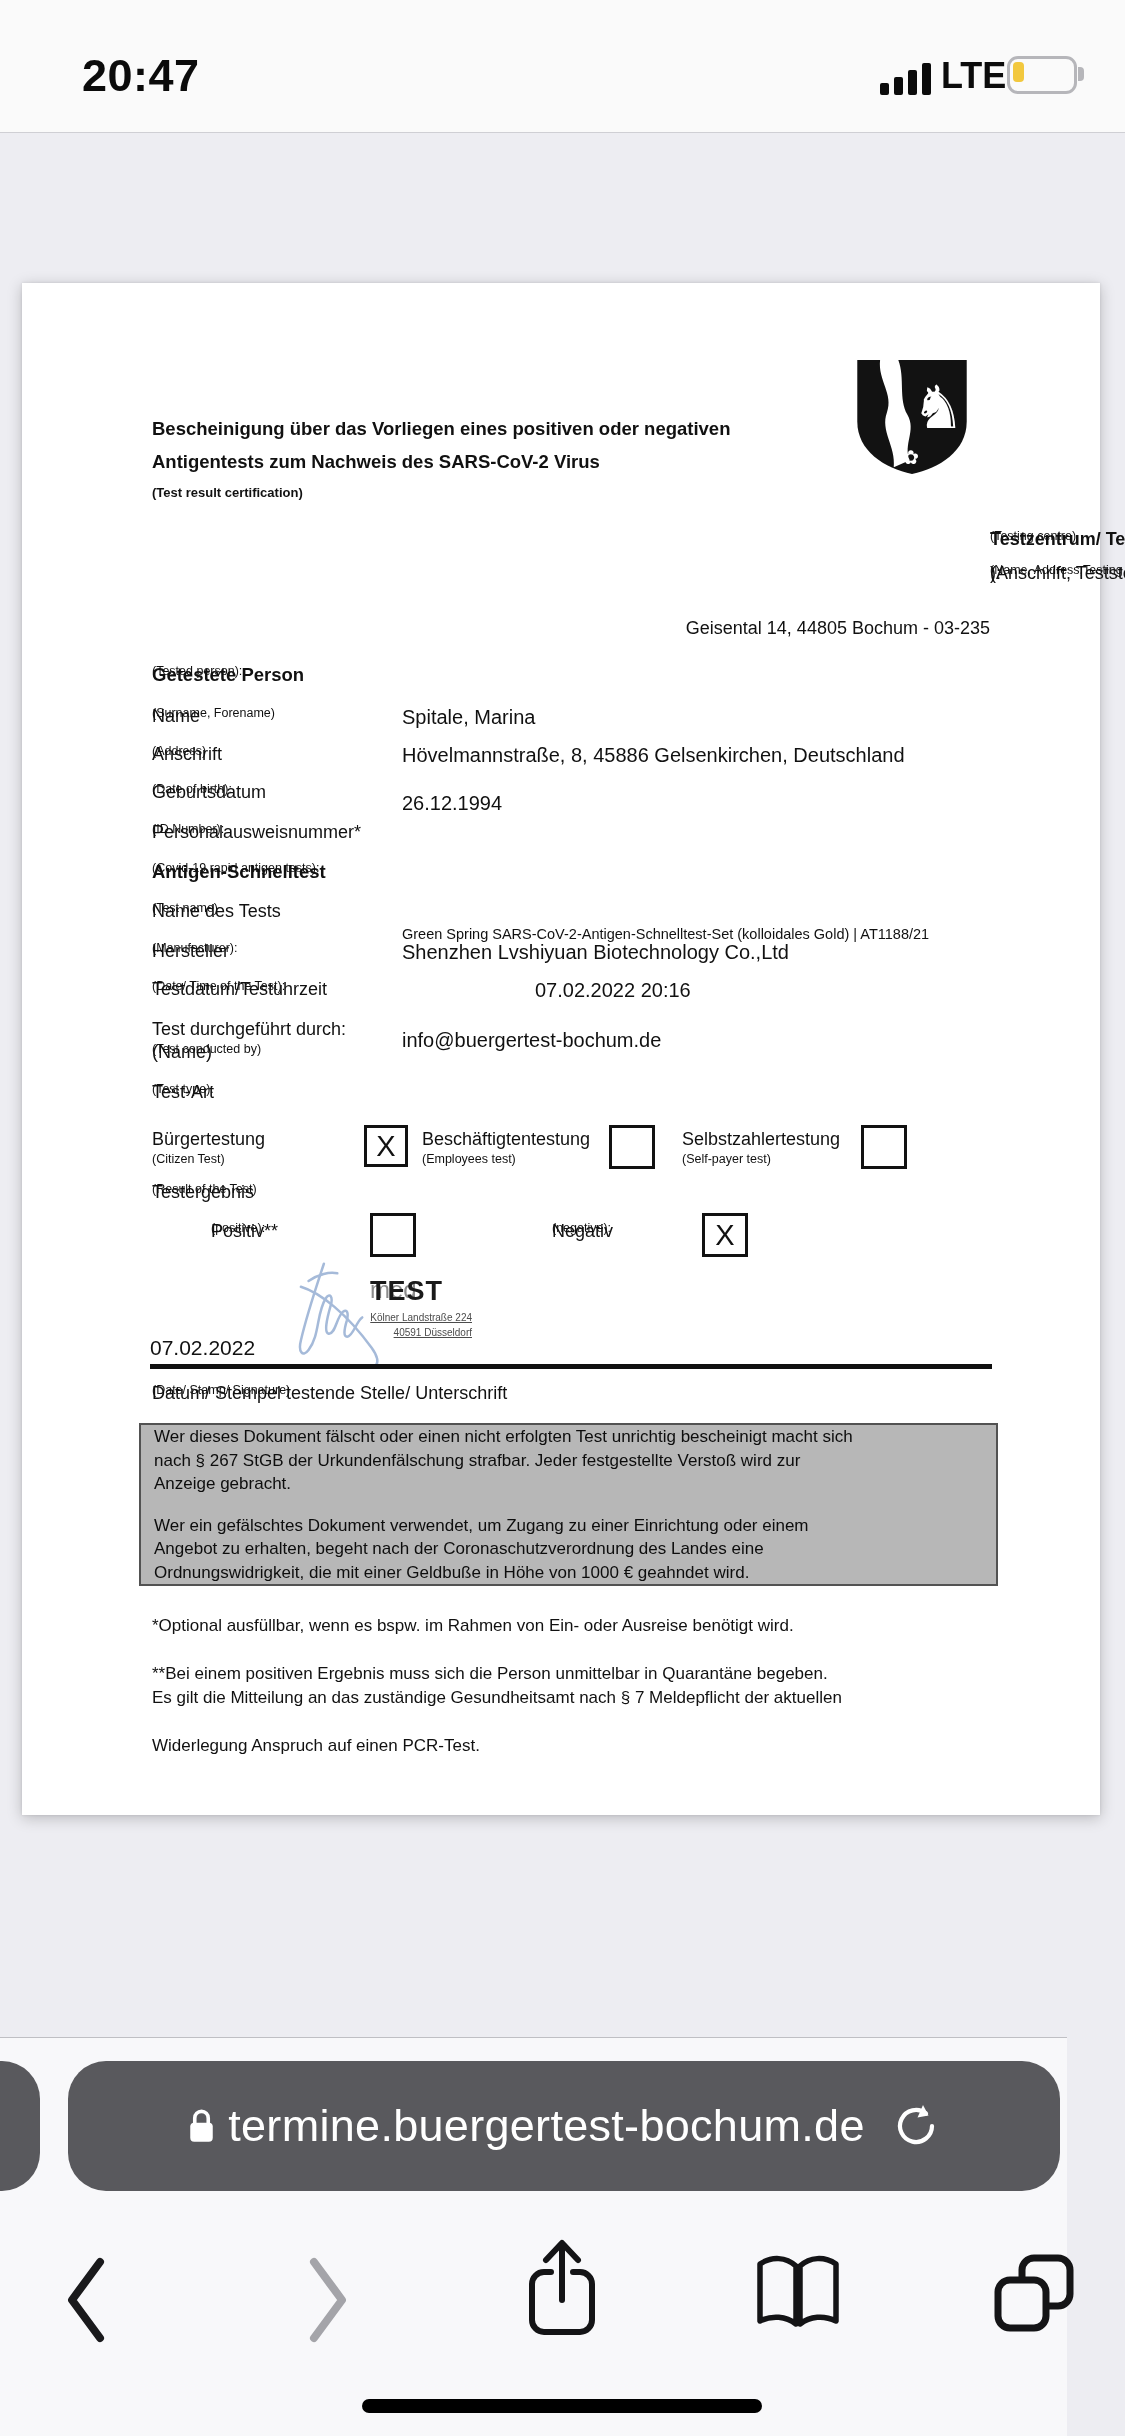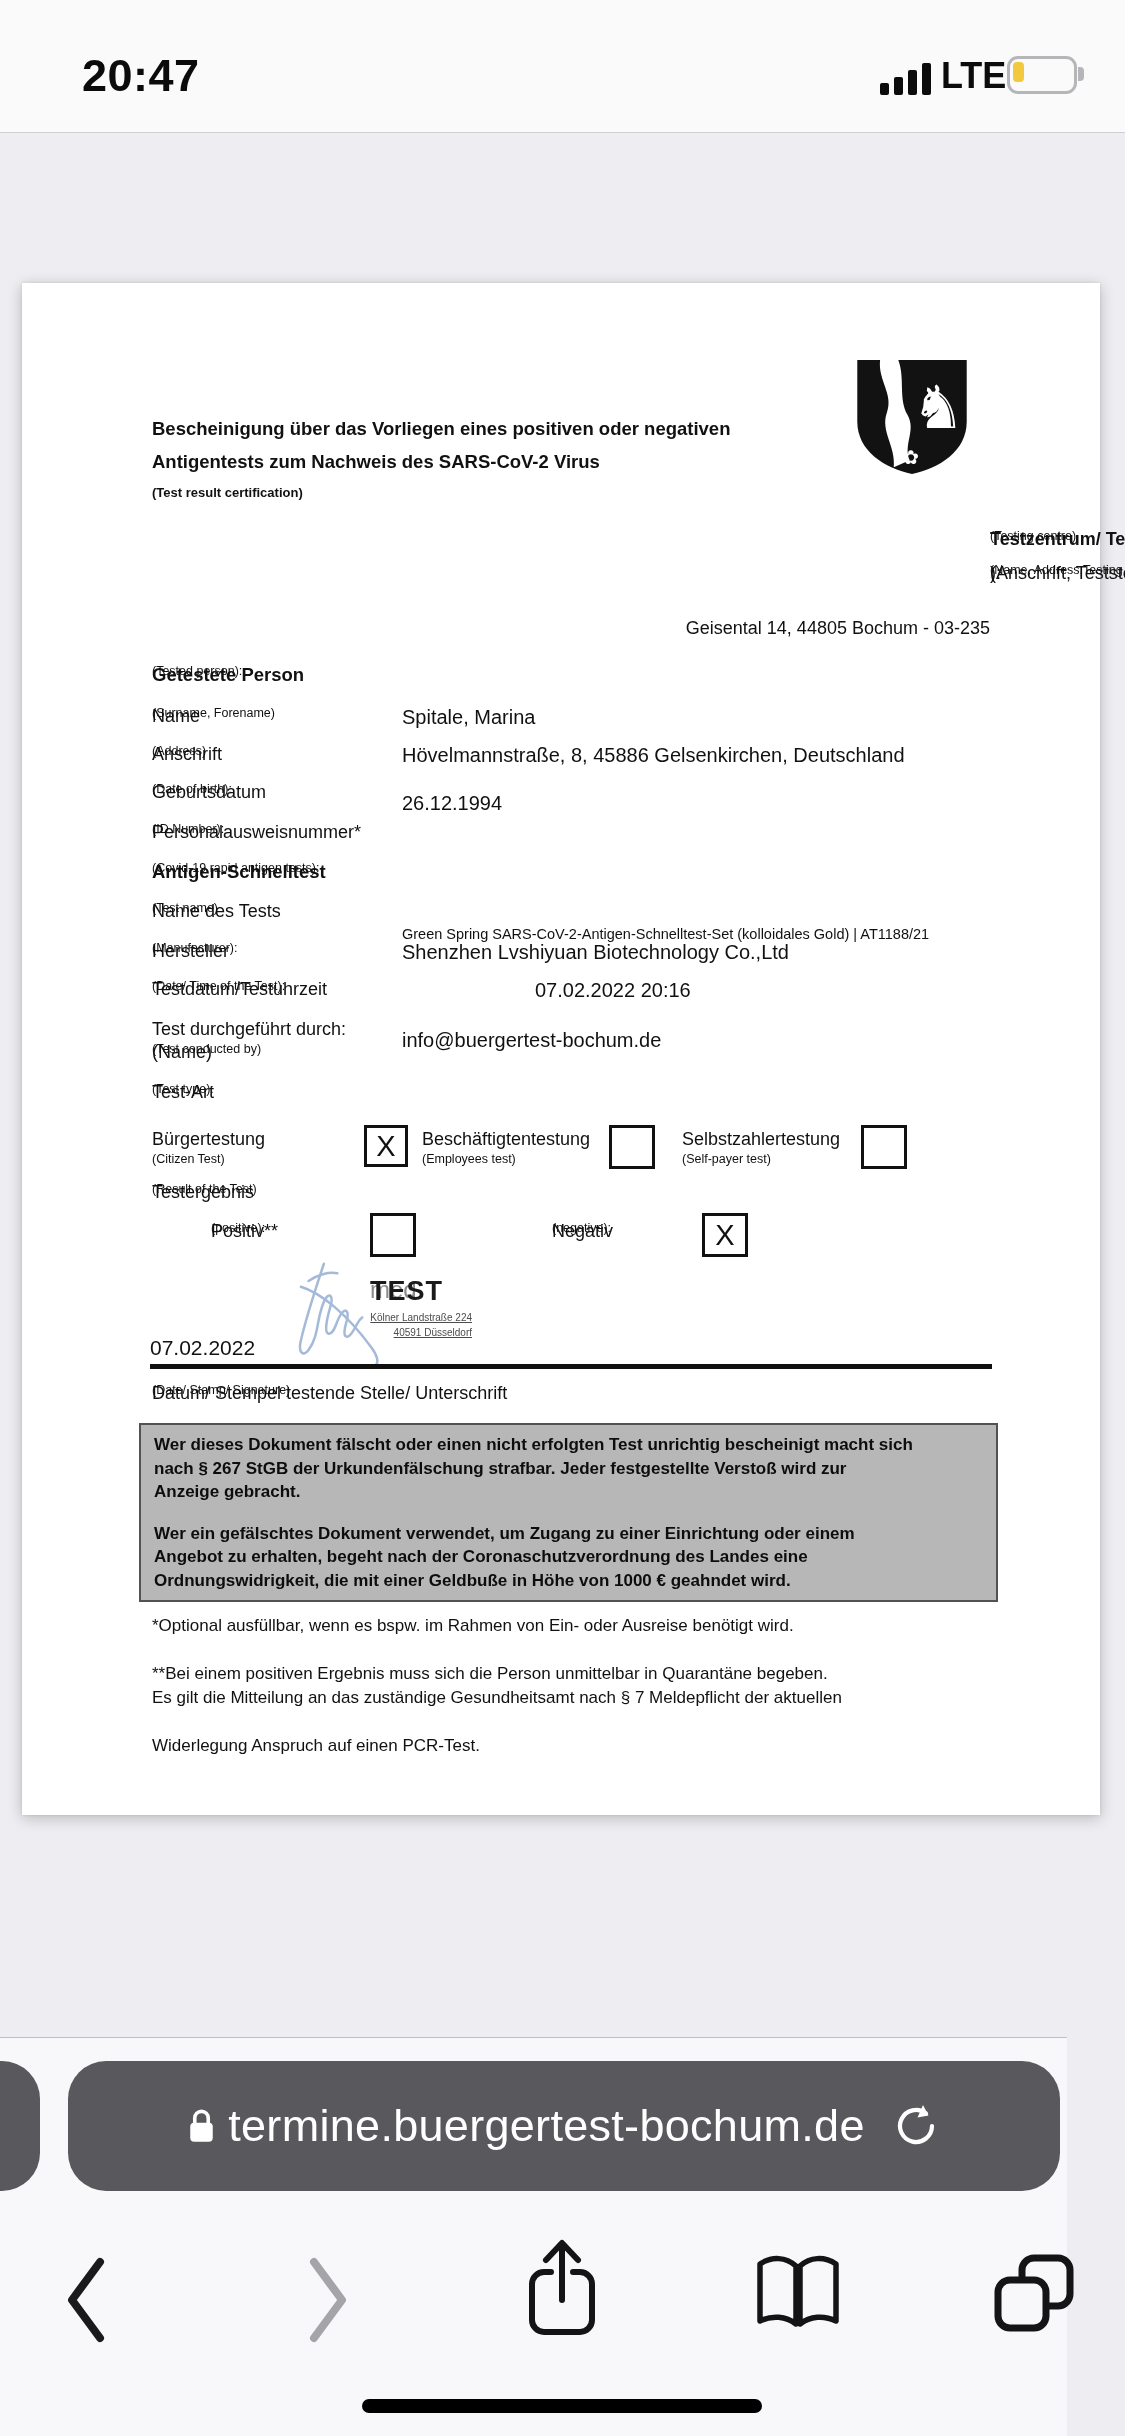--- a/index.html
+++ b/index.html
@@ -24,21 +24,21 @@
   .fs-sub{font-size:12.5px;}
   .title{font-size:18.5px;font-weight:700;}
   .centre-line{right:110px;text-align:right;}
   .lbl{left:130px;}
   .val{left:380px;font-size:20px;}
   .cb{border:3px solid #111;background:#fff;display:flex;align-items:center;justify-content:center;
       font-size:29px;font-weight:500;}
   .stamp-addr{left:300px;width:150px;text-align:right;font-size:10px;color:#4c4c4c;line-height:14px;text-decoration:underline;}
   .thickline{left:128px;top:1081px;width:842px;height:5px;background:#101010;}
   .graybox{left:117px;top:1140px;width:859px;box-sizing:border-box;background:#b7b7b7;
-           border:2px solid #525252;padding:8px 13px;font-size:17px;line-height:23.5px;color:#0d0d0d;white-space:normal;font-weight:bold;}
+           border:2px solid #525252;padding:0 13px;font-size:17px;line-height:23.5px;color:#0d0d0d;white-space:normal;}
   .graybox div{position:static;white-space:nowrap;}
   .fn{font-size:17px;line-height:24px;}
   
   .chrome{position:absolute;left:0;top:2037px;width:1067px;height:399px;background:#f8f8fa;
           border-top:1px solid #bfbfc4;}
   .pill{position:absolute;background:#59595d;border-radius:38px;height:130px;top:23px;}
   .pill.partial{left:-40px;width:80px;}
   .pill.main{left:68px;width:992px;display:flex;align-items:center;justify-content:center;gap:13px;}
   .url{color:#fff;font-size:45px;letter-spacing:.3px;}
   .homebar{position:absolute;left:362px;top:2399px;width:400px;height:14px;border-radius:7px;background:#000;}

